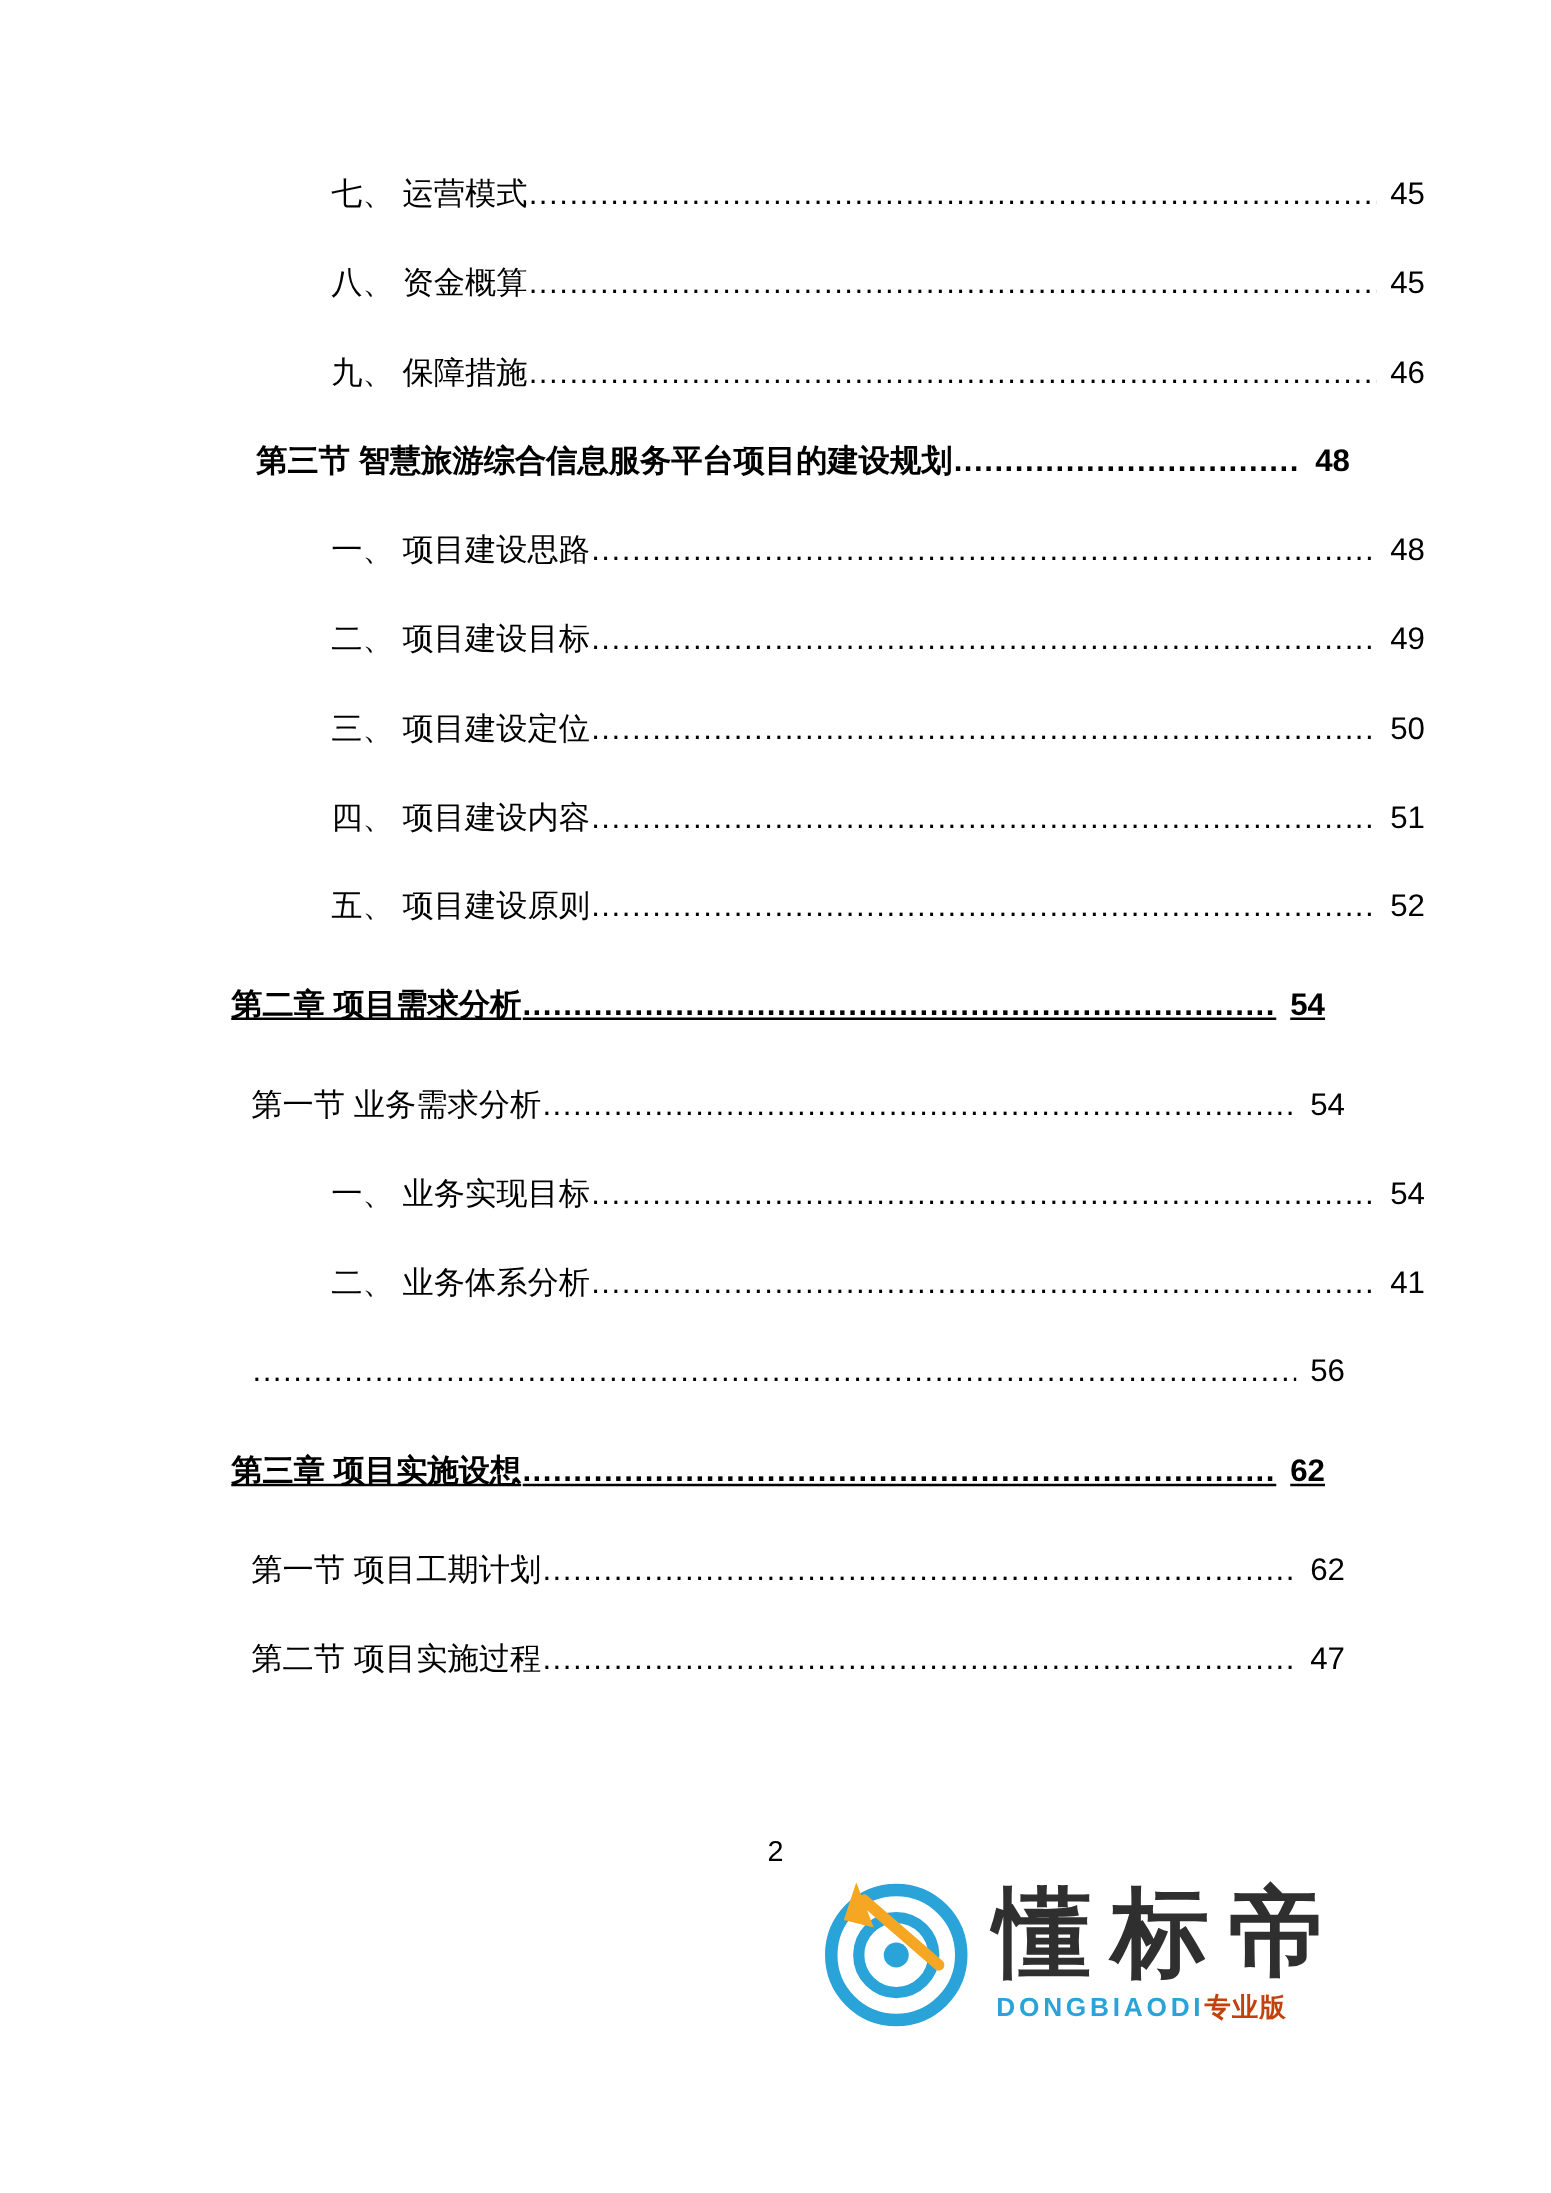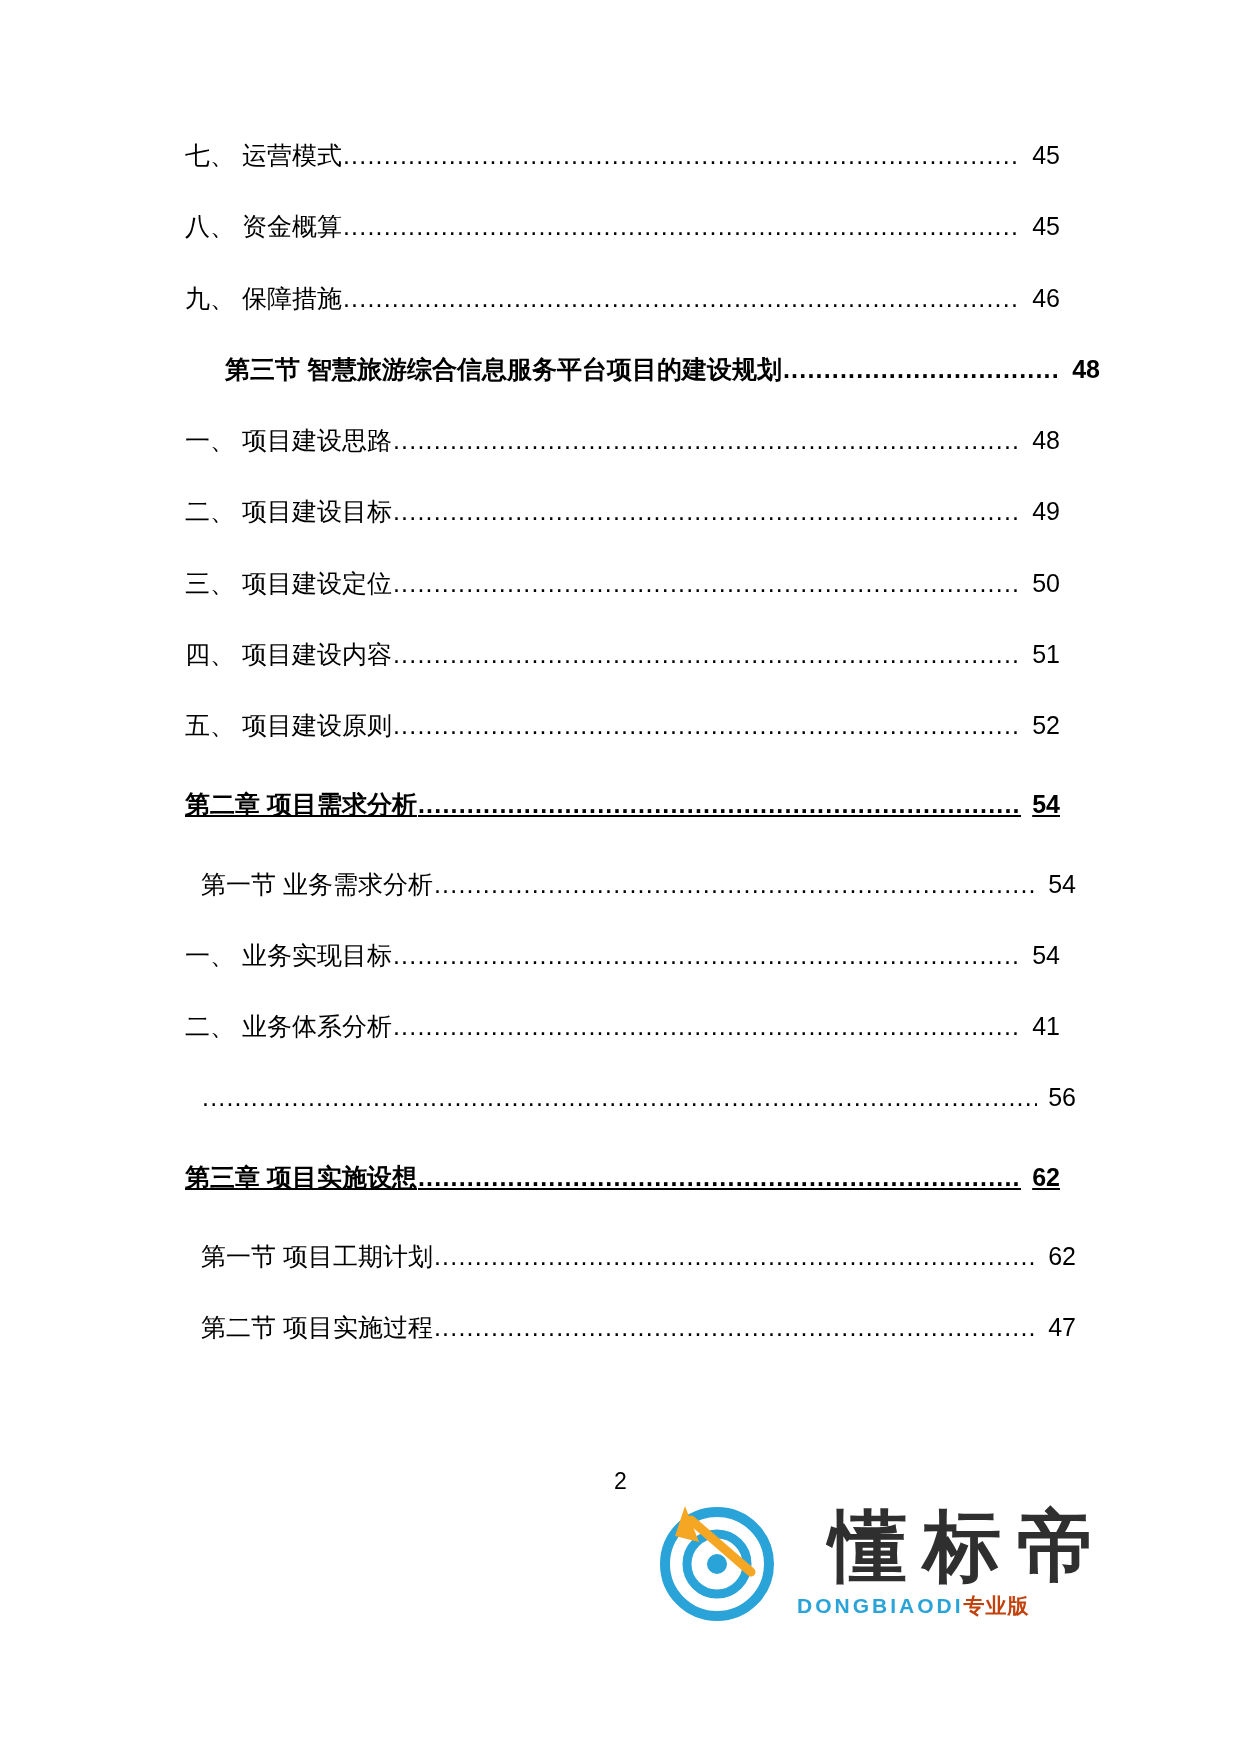--- a/index.html
+++ b/index.html
@@ -57,25 +57,26 @@
     margin-left: 0px;
     text-decoration: underline;
   }
   .lvl-section {
     font-weight: normal;
     margin-left: 16px;
     align-items: flex-end;
   }
   .lvl-section-bold {
     font-weight: bold;
-    margin-left: 40px;
+    margin-left: 20px;
     justify-content: flex-end;
   }
   .lvl-item {
     font-weight: normal;
+    margin-left: 80px;
   }
 
   .gap-large { margin-bottom: 48px; }
 
   .page-number {
     position: absolute;
     left: 0;
     right: 0;
     top: 1468px;
     text-align: center;
@@ -99,21 +100,20 @@
   }
   .logo-text {
     position: absolute;
     left: 140px;
     top: 5px;
     font-size: 78px;
     font-weight: bold;
     color: #2f2f2f;
     letter-spacing: 16px;
     font-family: "DejaVu Sans", sans-serif;
-    margin-left: 34px;
   }
   .logo-sub {
     position: absolute;
     left: 142px;
     top: 102px;
     font-size: 21px;
     font-weight: bold;
     color: #2aa3d8;
     letter-spacing: 3px;
     font-family: "Liberation Sans", sans-serif;

